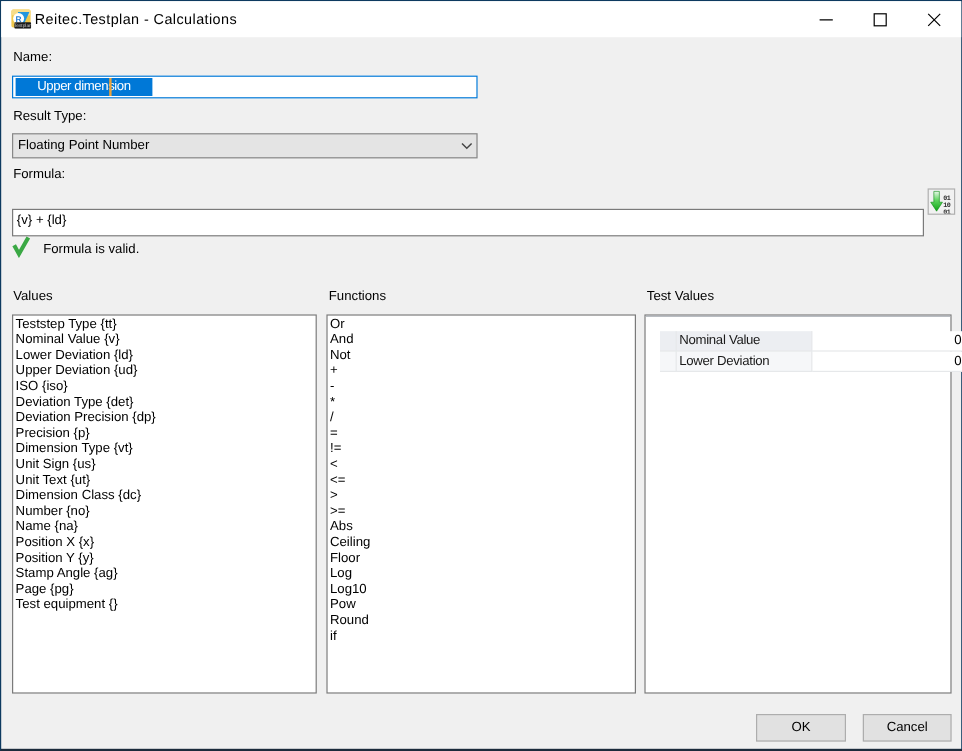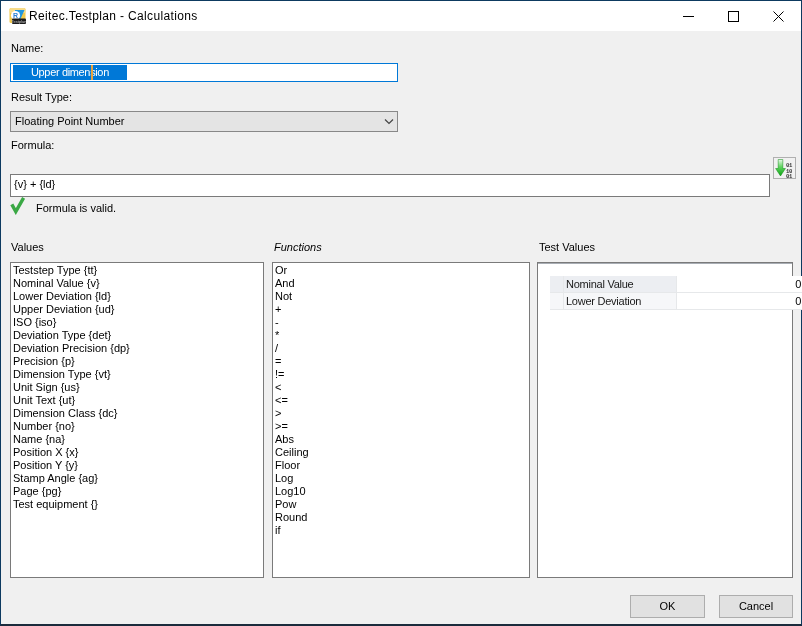--- a/index.html
+++ b/index.html
@@ -85,21 +85,21 @@
       <text x="12" y="20" font-size="5.6" font-weight="bold" fill="#333" font-family="Liberation Mono, monospace" letter-spacing="-0.4">01</text>
     </svg>
   </div>
 
   <svg style="position:absolute;left:9px;top:195px;" width="16" height="19" viewBox="0 0 16 19">
     <path d="M1.8 8.4 L5.8 15.6 L13.6 1.9" fill="none" stroke="#3aa844" stroke-width="3.4" stroke-linejoin="miter"></path>
   </svg>
   <div class="lbl" style="left:35px;top:201px;">Formula is valid.</div>
 
   <div class="lbl" style="left:10px;top:240px;">Values</div>
-  <div class="lbl" style="left:273px;top:240px;font-style:italic;">Functions</div>
+  <div class="lbl" style="left:273px;top:240px;">Functions</div>
   <div class="lbl" style="left:538px;top:240px;">Test Values</div>
 
   <div class="list" style="left:9px;top:261px;width:254px;height:316px;">
     <div>Teststep Type {tt}</div>
     <div>Nominal Value {v}</div>
     <div>Lower Deviation {ld}</div>
     <div>Upper Deviation {ud}</div>
     <div>ISO {iso}</div>
     <div>Deviation Type {det}</div>
     <div>Deviation Precision {dp}</div>

